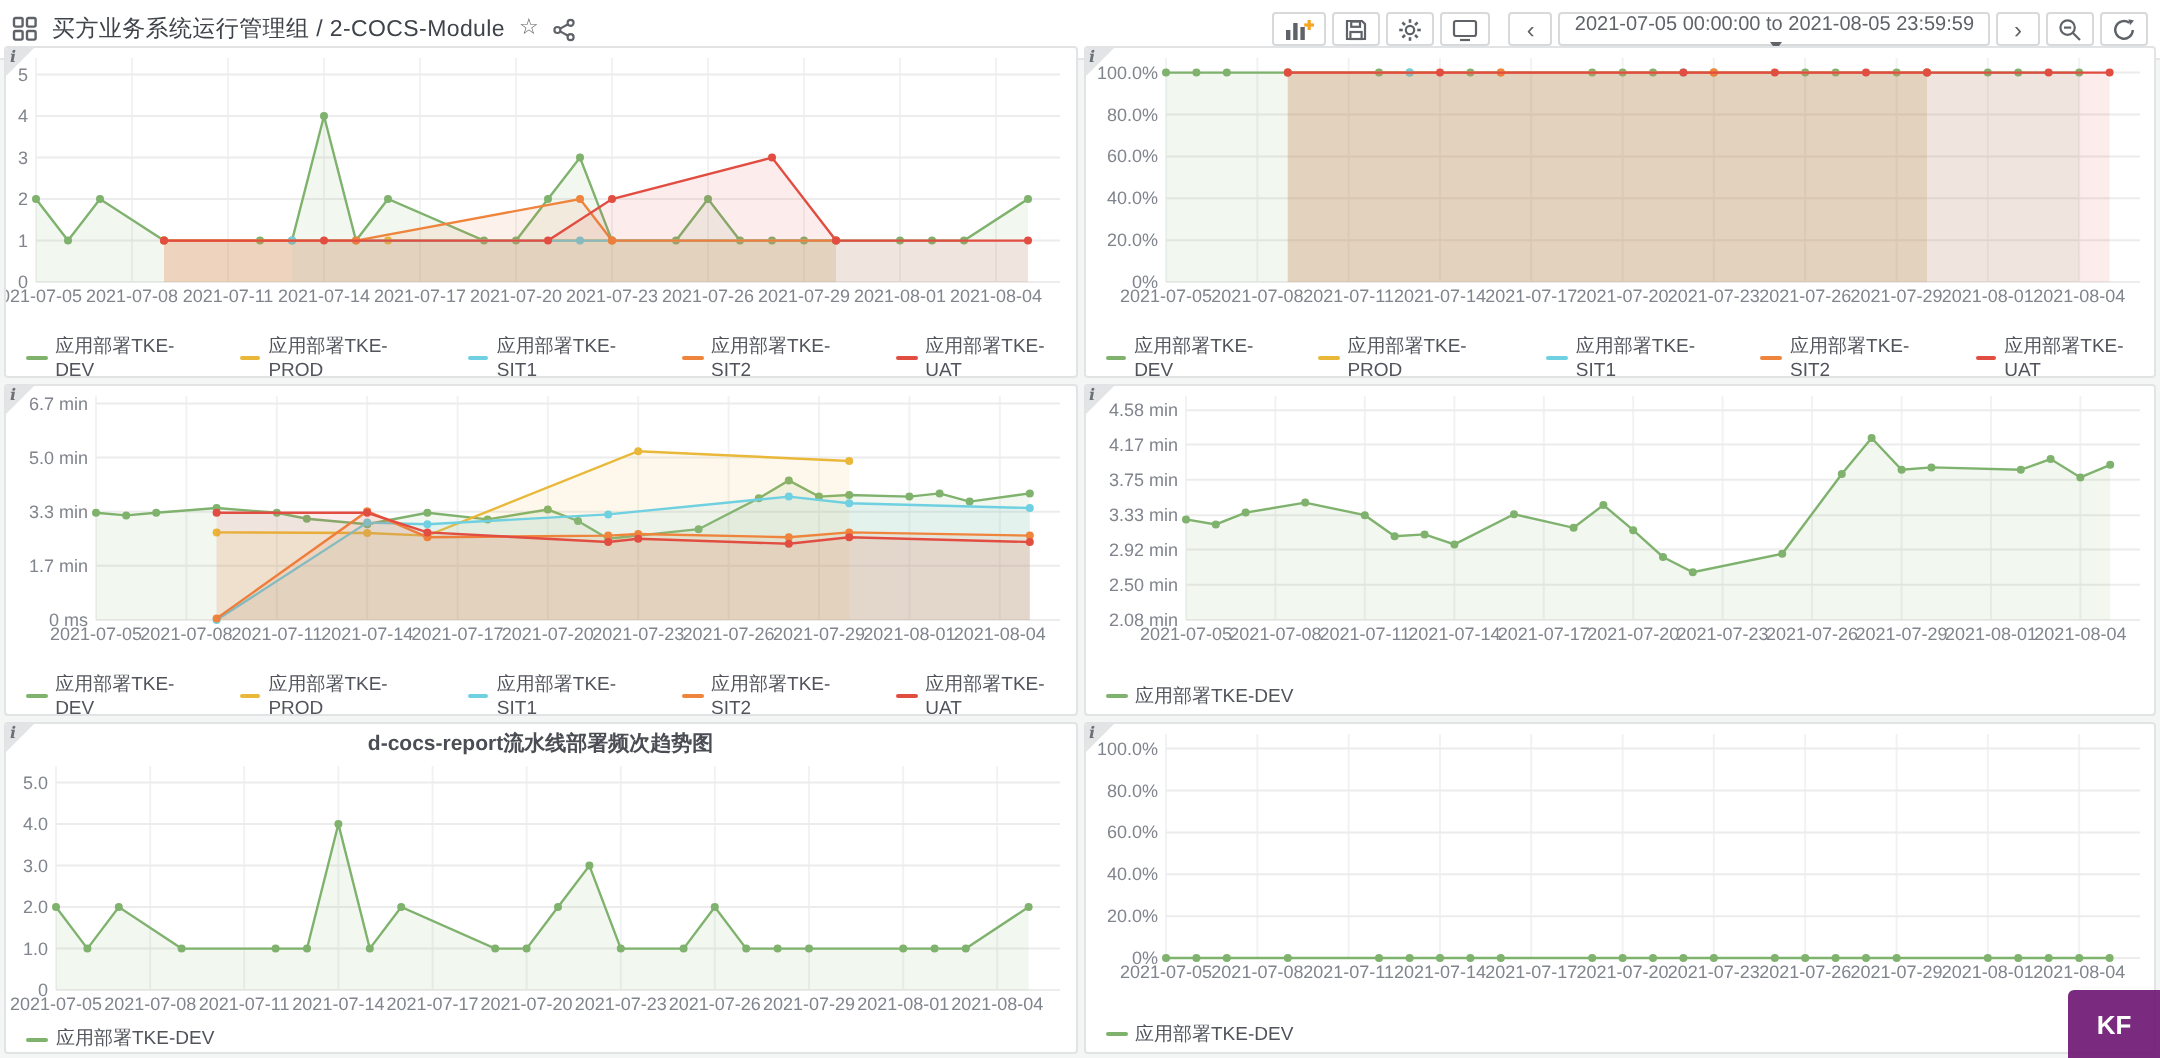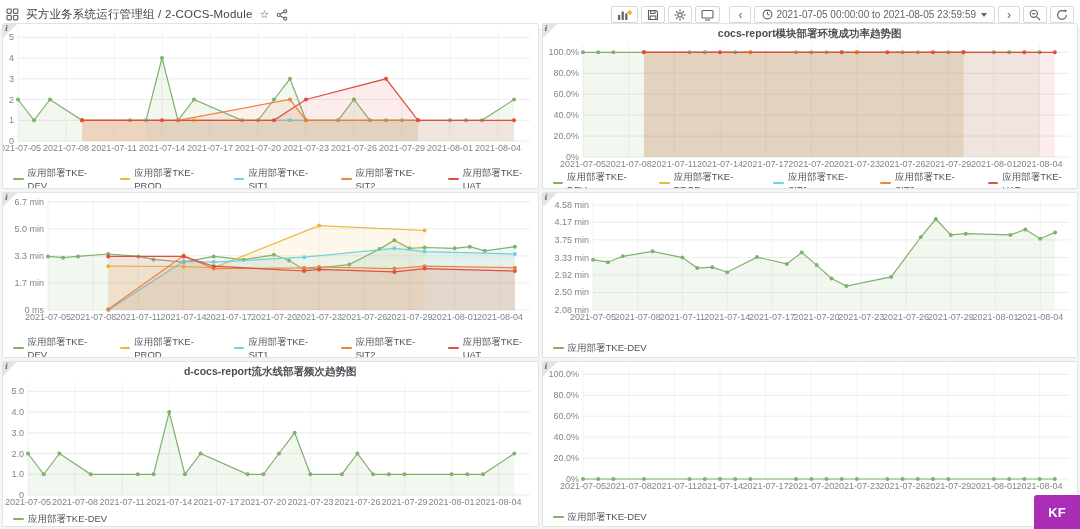--- a/index.html
+++ b/index.html
@@ -9,21 +9,21 @@
   .topbar { position:absolute; top:0; left:0; right:0; height:30px; background:#fff;
     border-bottom:1px solid #e4e5e6; display:flex; align-items:center; padding:0 6px; }
   .tb-left { display:flex; align-items:center; gap:7px; }
   .breadcrumb { font-size:11.5px; color:#3f434a; letter-spacing:.2px; cursor:pointer; }
   .tb-icon { display:flex; align-items:center; color:#5f6368; }
   .star { font-size:11px; color:#5f6368; cursor:pointer; line-height:1; }
   .tb-right { margin-left:auto; display:flex; align-items:center; gap:3px; }
   .tb-btn { height:17px; min-width:22px; display:flex; align-items:center; justify-content:center;
     gap:3px; background:#fff; border:1px solid #d8d9da; border-radius:2px; padding:0 5px;
     color:#5f6368; font-size:10px; cursor:pointer; }
-  .tb-btn.time { padding:0 7px; }
+  .tb-btn.time { padding:0 7px;flex-direction:column; }
   .chev { font-size:12px; line-height:1; color:#5f6368; }
   .caret { width:0; height:0; border-left:3px solid transparent; border-right:3px solid transparent;
     border-top:4px solid #5f6368; margin-left:2px; }
   .group-gap { width:3px; }
   
   .grid { position:absolute; top:23px; left:2px; right:2px; bottom:2px;
     display:grid; grid-template-columns:1fr 1fr; grid-template-rows:1fr 1fr 1fr; gap:3px; }
   .panel { position:relative; background:#fff; border:1px solid #e2e3e4; border-radius:2px;
     display:flex; flex-direction:column; overflow:hidden; }
   .corner { position:absolute; top:0; left:0; width:0; height:0;
@@ -32,21 +32,21 @@
     font-style:italic; font-weight:bold; font-size:8px; color:#6b6f76; }
   .panel-title { text-align:center; font-size:10.5px; font-weight:bold; color:#4b4d54;
     padding-top:3px; height:16px; cursor:pointer; }
   .chart { flex:1; position:relative; }
   .chart svg text { font-family:"Liberation Sans", sans-serif; font-size:9px; fill:#80848c; }
   .legend { height:18px; display:flex; align-items:center; gap:16px; padding-left:10px; }
   .legend-item { display:flex; align-items:center; gap:4px; cursor:pointer; }
   .legend-dash { width:11px; height:2px; border-radius:1px; }
   .legend-label { font-size:9.5px; color:#52545c; }
   
-  .kf { position:absolute; right:0; bottom:0; width:46px; height:34px; background:#a21caf;
+  .kf { position:absolute; right:0; bottom:0; width:46px; height:34px; background:#701a75;
     opacity:.92; border-radius:3px 0 0 0; display:flex; align-items:center; justify-content:center;
     color:#fff; font-weight:bold; font-size:13px; cursor:pointer;margin-top:27px; }
 </style>
 </head>
 <body>
 
 <div class="topbar">
   <div class="tb-left">
     <span class="tb-icon">
       <svg width="13" height="13" viewBox="0 0 13 13">
@@ -256,21 +256,20 @@
           <span class="legend-dash" style="background: rgb(226, 77, 66);"></span>
           <span class="legend-label">应用部署TKE-UAT</span>
         </div>
       </div>
   </section>
 
   <section class="panel">
     <div class="corner">
         <span class="i">i</span>
       </div>
-    <div class="panel-title">cocs-report模块部署环境成功率趋势图</div>
     <div class="chart"><svg width="535" height="130">
           <line x1="40.0" x2="40.0" y1="5" y2="117" stroke="#f1f2f3"></line>
           <text x="40.0" y="127" text-anchor="middle">2021-07-05</text>
           <line x1="85.7" x2="85.7" y1="5" y2="117" stroke="#f1f2f3"></line>
           <text x="85.7" y="127" text-anchor="middle">2021-07-08</text>
           <line x1="131.3" x2="131.3" y1="5" y2="117" stroke="#f1f2f3"></line>
           <text x="131.3" y="127" text-anchor="middle">2021-07-11</text>
           <line x1="177.0" x2="177.0" y1="5" y2="117" stroke="#f1f2f3"></line>
           <text x="177.0" y="127" text-anchor="middle">2021-07-14</text>
           <line x1="222.6" x2="222.6" y1="5" y2="117" stroke="#f1f2f3"></line>

